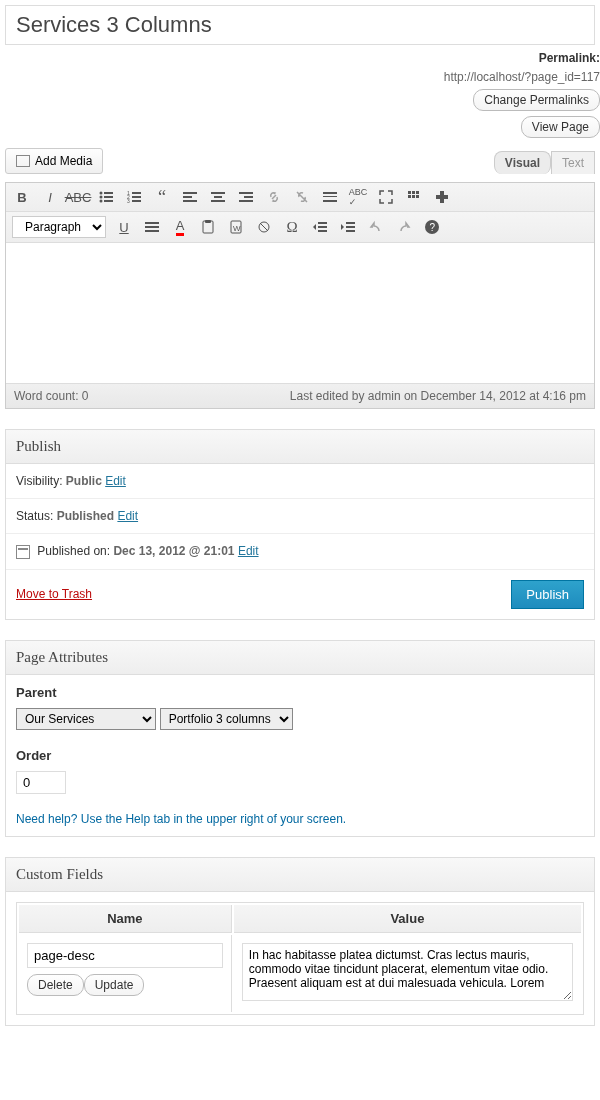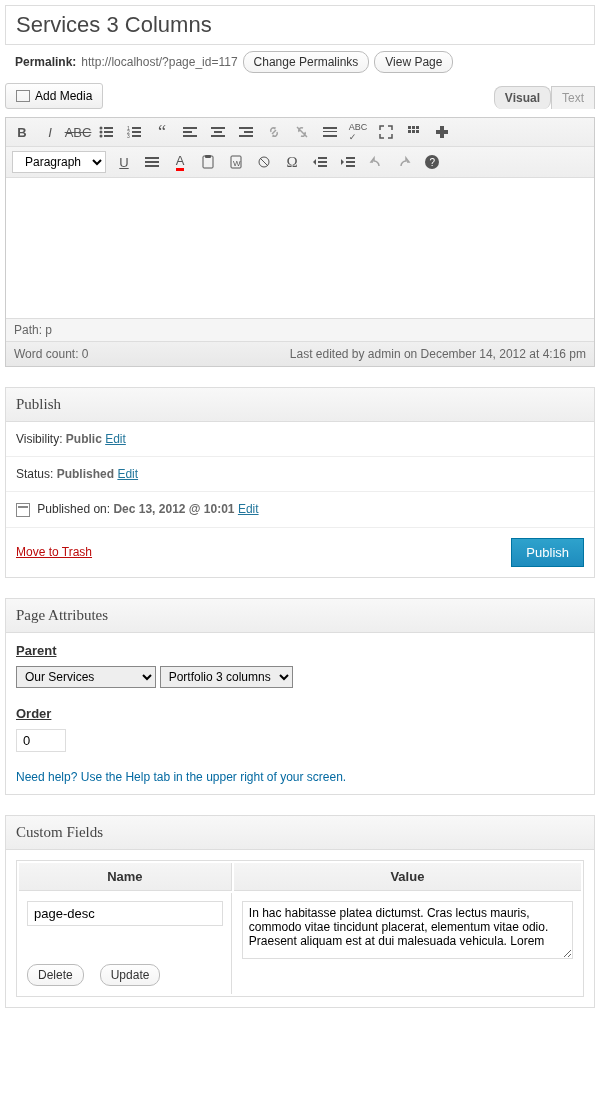--- a/index.html
+++ b/index.html
@@ -1,19 +1,19 @@
 <!DOCTYPE html>
 <html><head>
 <meta charset="utf-8">
 <style>
 * { box-sizing: border-box; margin: 0; padding: 0; }
 body { font-family: Arial, Helvetica, sans-serif; font-size: 13px; color: #333; background: #fff; width: 600px; }
 .title-box { border: 1px solid #ddd; padding: 6px 10px; margin: 5px 5px 6px; }
 .title-box h1 { font-size: 22px; font-weight: normal; color: #464646; }
-.permalink-row { padding: 0 15px 10px; font-size: 12px; color: #666; display: flex; align-items: center; gap: 5px; flex-wrap: wrap; }
+.permalink-row { padding: 0 0 10px; font-size: 12px; color: #666; display: flex; align-items: flex-end; gap: 5px; flex-wrap: wrap; flex-direction: column; }
 .permalink-row strong { color: #333; }
 .btn { background: linear-gradient(#fefefe,#f4f4f4); border: 1px solid #bbb; border-radius: 10px; padding: 3px 10px; font-size: 12px; cursor: pointer; color: #333; }
 .btn-primary { background: linear-gradient(#2ea2cc,#1e8cbe); border: 1px solid #0074a2; color: #fff; padding: 6px 14px; font-size: 13px; }
 .media-row { padding: 0 5px 8px; display: flex; justify-content: space-between; align-items: flex-end; }
 .add-media-btn { border: 1px solid #ccc; background: linear-gradient(#fefefe,#f0f0f0); padding: 5px 10px; border-radius: 3px; font-size: 12px; cursor: pointer; display: inline-flex; align-items: center; gap: 5px; }
 .tabs { display: flex; gap: 0; }
 .tab { border: 1px solid #ccc; border-bottom: none; padding: 4px 10px; font-size: 12px; background: #f1f1f1; color: #999; cursor: pointer; }
 .tab.active { background: #ececec; color: #555; font-weight: bold; border-radius: 8px; }
 .editor-box { margin: 0 5px 20px; border: 1px solid #ccc; }
 .toolbar { background: linear-gradient(#f5f5f5,#eee); border-bottom: 1px solid #ddd; padding: 4px 6px; display: flex; flex-wrap: wrap; gap: 8px; align-items: center; }
@@ -27,31 +27,31 @@
 .panel-head { background: linear-gradient(#f8f8f8,#eee); border-bottom: 1px solid #ddd; padding: 8px 10px; font-family: Georgia, serif; font-size: 15px; color: #464646; }
 .panel-body { background: #fff; }
 .pub-row { border-bottom: 1px solid #eee; padding: 10px; font-size: 12px; color: #666; }
 .pub-row:last-child { border-bottom: none; }
 .pub-row .label { color: #333; }
 .pub-row a { color: #21759b; text-decoration: underline; }
 .preview-row { padding: 10px; text-align: right; }
 .pub-actions { padding: 10px; display: flex; justify-content: space-between; align-items: center; }
 .trash-link { color: #bc0b0b; text-decoration: underline; font-size: 12px; cursor: pointer; }
 .attr-body { padding: 10px; }
-.attr-label { font-weight: bold; font-size: 13px; margin-bottom: 8px; color: #333; text-decoration: underline; }
+.attr-label { font-weight: bold; font-size: 13px; margin-bottom: 8px; color: #333; }
 .attr-select { border: 1px solid #888; padding: 2px 4px; font-size: 12px; background: #eee; }
 .attr-input { border: 1px solid #ddd; padding: 3px 6px; width: 50px; font-size: 13px; }
 .attr-help { font-size: 12px; color: #0369a1; margin-top: 18px; }
 .cf-body { padding: 10px; }
 .cf-table { width: 100%; border: 1px solid #ddd; }
 .cf-table th { background: linear-gradient(#f5f5f5,#eee); padding: 6px; font-size: 13px; font-weight: bold; color: #333; border-bottom: 1px solid #ddd; }
 .cf-table td { padding: 8px; vertical-align: top; }
 .cf-name-input { width: 100%; border: 1px solid #ddd; padding: 4px 6px; font-size: 13px; margin-bottom: 6px; }
 .cf-textarea { width: 100%; border: 1px solid #ddd; padding: 4px 6px; font-size: 12px; height: 58px; resize: vertical; font-family: Arial; }
-.cf-actions { display: flex; gap: 16px; margin-top: 32px; }
+.cf-actions { display: flex; gap: 0; }
 .cal-icon { display: inline-block; width: 14px; height: 14px; border: 1px solid #888; position: relative; margin-right: 4px; vertical-align: middle; }
 .cal-icon::before { content: ""; position: absolute; top: 2px; left: 1px; right: 1px; height: 2px; background: #888; }
 .media-icon { display: inline-block; width: 14px; height: 12px; border: 1px solid #888; position: relative; }
 .cf-name-col { width: 38%; border-right: 1px solid #ddd; }
 </style>
 </head>
 <body>
 
 <div class="title-box">
   <h1>Services 3 Columns</h1>
@@ -227,21 +227,20 @@
         </svg>
       </span>
     <span class="tb-icon">
         <svg viewBox="0 0 16 16">
           <circle cx="8" cy="8" r="7" fill="#555"></circle>
           <text x="5.5" y="12" fill="#fff" font-size="10">?</text>
         </svg>
       </span>
   </div>
   <div class="editor-content"></div>
-  <div class="editor-path">Path: p</div>
   <div class="editor-status">
     <span>Word count: 0</span>
     <span>Last edited by admin on December 14, 2012 at 4:16 pm</span>
   </div>
 </div>
 
 <div class="panel">
   <div class="panel-head">Publish</div>
   <div class="panel-body">
     <div class="pub-row">
@@ -250,21 +249,21 @@
       <a href="#">Edit</a>
     </div>
     <div class="pub-row">
       <span class="label">Status:</span>
       <b>Published</b>
       <a href="#">Edit</a>
     </div>
     <div class="pub-row">
       <span class="cal-icon"></span>
       <span class="label">Published on:</span>
-      <b>Dec 13, 2012 @ 10:01</b>
+      <b>Dec 13, 2012 @ 21:01</b>
       <a href="#">Edit</a>
     </div>
     <div class="pub-actions">
       <span class="trash-link">Move to Trash</span>
       <button class="btn-primary">Publish</button>
     </div>
   </div>
 </div>
 
 <div class="panel">

